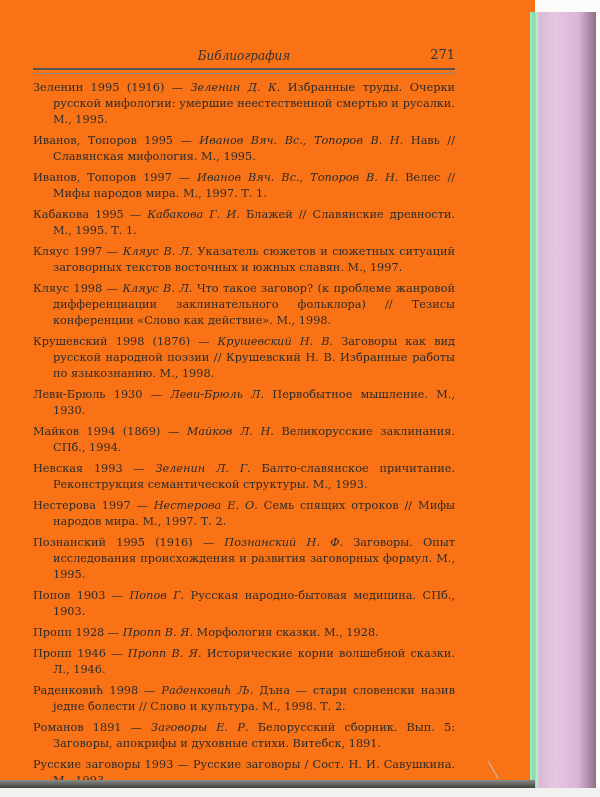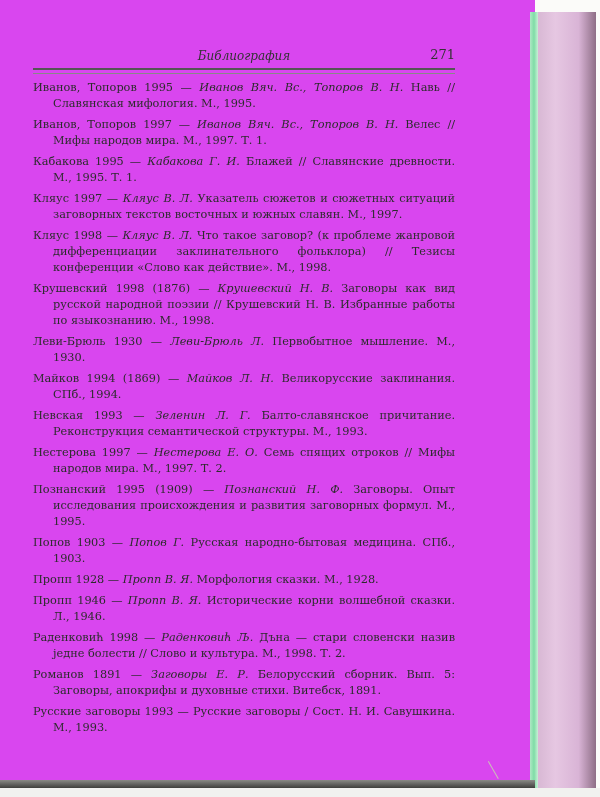--- a/index.html
+++ b/index.html
@@ -3,21 +3,21 @@
 <meta charset="utf-8">
 <style>
   html, body { margin:0; padding:0; }
   body {
     width:600px; height:797px; position:relative; overflow:hidden;
     background:#fbfbf9;
     font-family:"DejaVu Serif","Liberation Serif",serif;
   }
   .page {
     position:absolute; left:0; top:0; width:535px; height:787px;
-    background:#d946ef;
+    background:#f97316;
   }
   .green-edge {
     position:absolute; left:530px; top:12px; width:8px; height:785px;
     background:linear-gradient(to right,#aee8c4,#7fdca6 50%,#c8f0d6);
   }
   .pink-edge {
     position:absolute; left:538px; top:12px; width:58px; height:785px;
     background:linear-gradient(to right,#d8b8d4,#e6c7e2 30%,#d9b4d6 70%,#8e6e86);
   }
   .bottom-shadow {
@@ -59,31 +59,32 @@
 <body>
 
 <div class="page">
   <div class="header">
     <div class="running-title">Библиография</div>
     <div class="page-number">271</div>
     <div class="rule"></div>
   </div>
 
   <div class="entries">
+    <div class="entry"><span>Зеленин 1995 (1916) — </span><span class="author">Зеленин Д. К.</span><span> Избранные труды. Очерки русской мифологии: умершие неестественной смертью и русалки. М., 1995.</span></div>
     <div class="entry"><span>Иванов, Топоров 1995 — </span><span class="author">Иванов Вяч. Вс., Топоров В. Н.</span><span> Навь // Славянская мифология. М., 1995.</span></div>
     <div class="entry"><span>Иванов, Топоров 1997 — </span><span class="author">Иванов Вяч. Вс., Топоров В. Н.</span><span> Велес // Мифы народов мира. М., 1997. Т. 1.</span></div>
     <div class="entry"><span>Кабакова 1995 — </span><span class="author">Кабакова Г. И.</span><span> Блажей // Славянские древности. М., 1995. Т. 1.</span></div>
     <div class="entry"><span>Кляус 1997 — </span><span class="author">Кляус В. Л.</span><span> Указатель сюжетов и сюжетных ситуаций заговорных текстов восточных и южных славян. М., 1997.</span></div>
     <div class="entry"><span>Кляус 1998 — </span><span class="author">Кляус В. Л.</span><span> Что такое заговор? (к проблеме жанровой дифференциации заклинательного фольклора) // Тезисы конференции «Слово как действие». М., 1998.</span></div>
     <div class="entry"><span>Крушевский 1998 (1876) — </span><span class="author">Крушевский Н. В.</span><span> Заговоры как вид русской народной поэзии // Крушевский Н. В. Избранные работы по языкознанию. М., 1998.</span></div>
     <div class="entry"><span>Леви-Брюль 1930 — </span><span class="author">Леви-Брюль Л.</span><span> Первобытное мышление. М., 1930.</span></div>
     <div class="entry"><span>Майков 1994 (1869) — </span><span class="author">Майков Л. Н.</span><span> Великорусские заклинания. СПб., 1994.</span></div>
     <div class="entry"><span>Невская 1993 — </span><span class="author">Зеленин Л. Г.</span><span> Балто-славянское причитание. Реконструкция семантической структуры. М., 1993.</span></div>
     <div class="entry"><span>Нестерова 1997 — </span><span class="author">Нестерова Е. О.</span><span> Семь спящих отроков // Мифы народов мира. М., 1997. Т. 2.</span></div>
-    <div class="entry"><span>Познанский 1995 (1909) — </span><span class="author">Познанский Н. Ф.</span><span> Заговоры. Опыт исследования происхождения и развития заговорных формул. М., 1995.</span></div>
+    <div class="entry"><span>Познанский 1995 (1916) — </span><span class="author">Познанский Н. Ф.</span><span> Заговоры. Опыт исследования происхождения и развития заговорных формул. М., 1995.</span></div>
     <div class="entry"><span>Попов 1903 — </span><span class="author">Попов Г.</span><span> Русская народно-бытовая медицина. СПб., 1903.</span></div>
     <div class="entry"><span>Пропп 1928 — </span><span class="author">Пропп В. Я.</span><span> Морфология сказки. М., 1928.</span></div>
     <div class="entry"><span>Пропп 1946 — </span><span class="author">Пропп В. Я.</span><span> Исторические корни волшебной сказки. Л., 1946.</span></div>
     <div class="entry"><span>Раденковић 1998 — </span><span class="author">Раденковић Љ.</span><span> Дъна — стари словенски назив једне болести // Слово и культура. М., 1998. Т. 2.</span></div>
     <div class="entry"><span>Романов 1891 — </span><span class="author">Заговоры Е. Р.</span><span> Белорусский сборник. Вып. 5: Заговоры, апокрифы и духовные стихи. Витебск, 1891.</span></div>
     <div class="entry"><span>Русские заговоры 1993 — </span><span class="author"></span><span>Русские заговоры / Сост. Н. И. Савушкина. М., 1993.</span></div>
 
   </div>
 
   <div class="scribble"></div>

